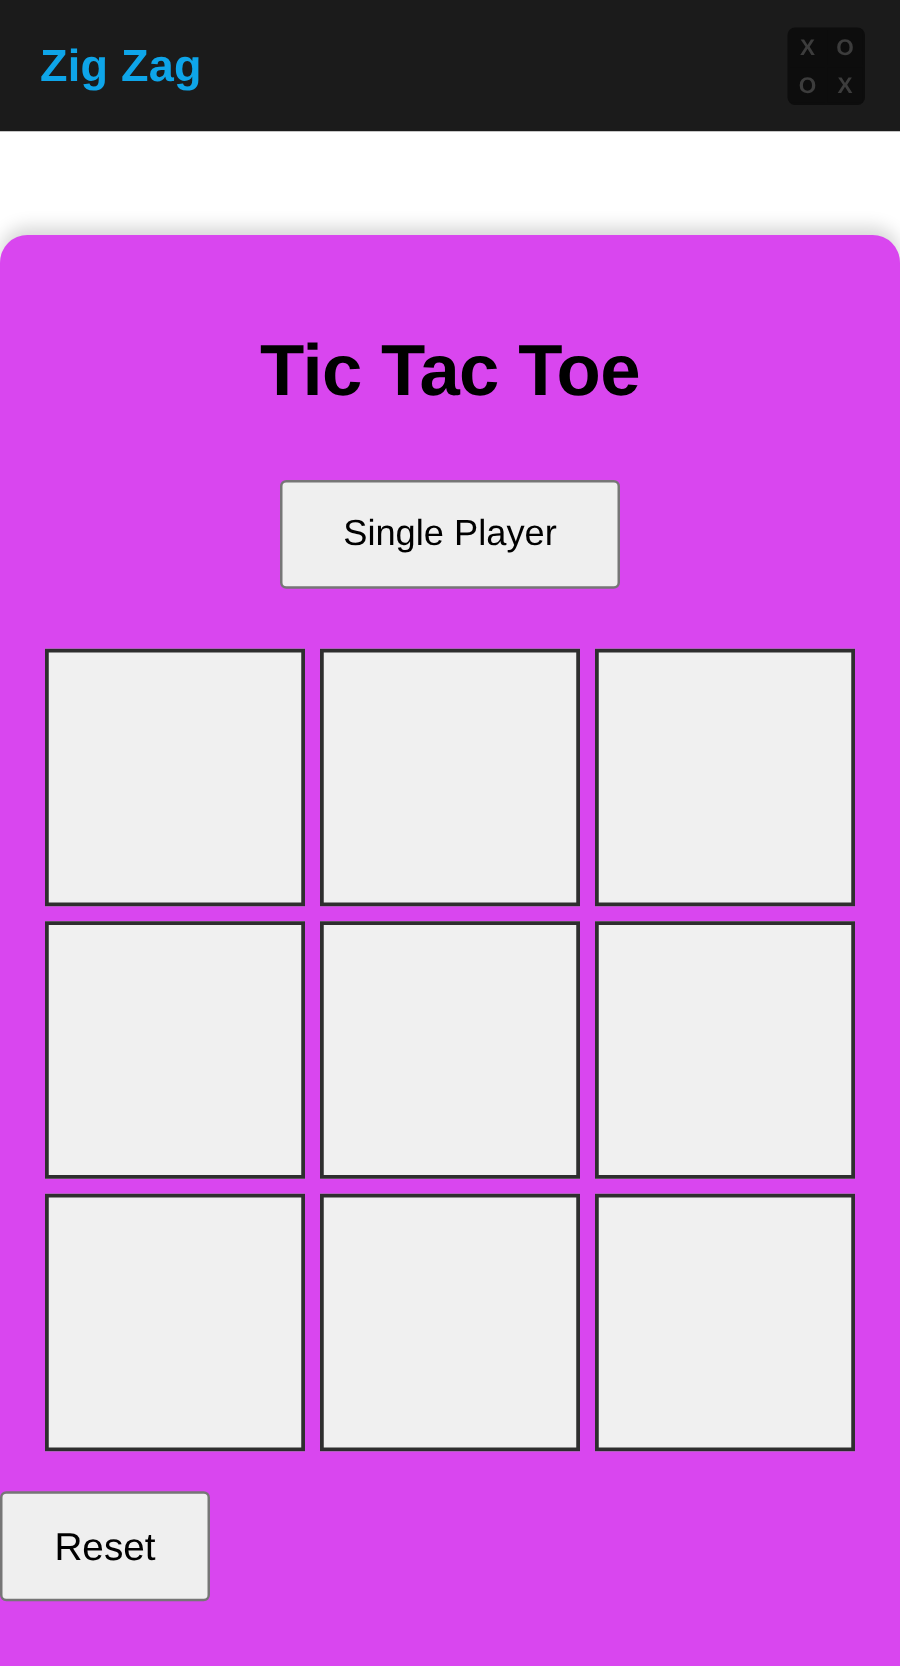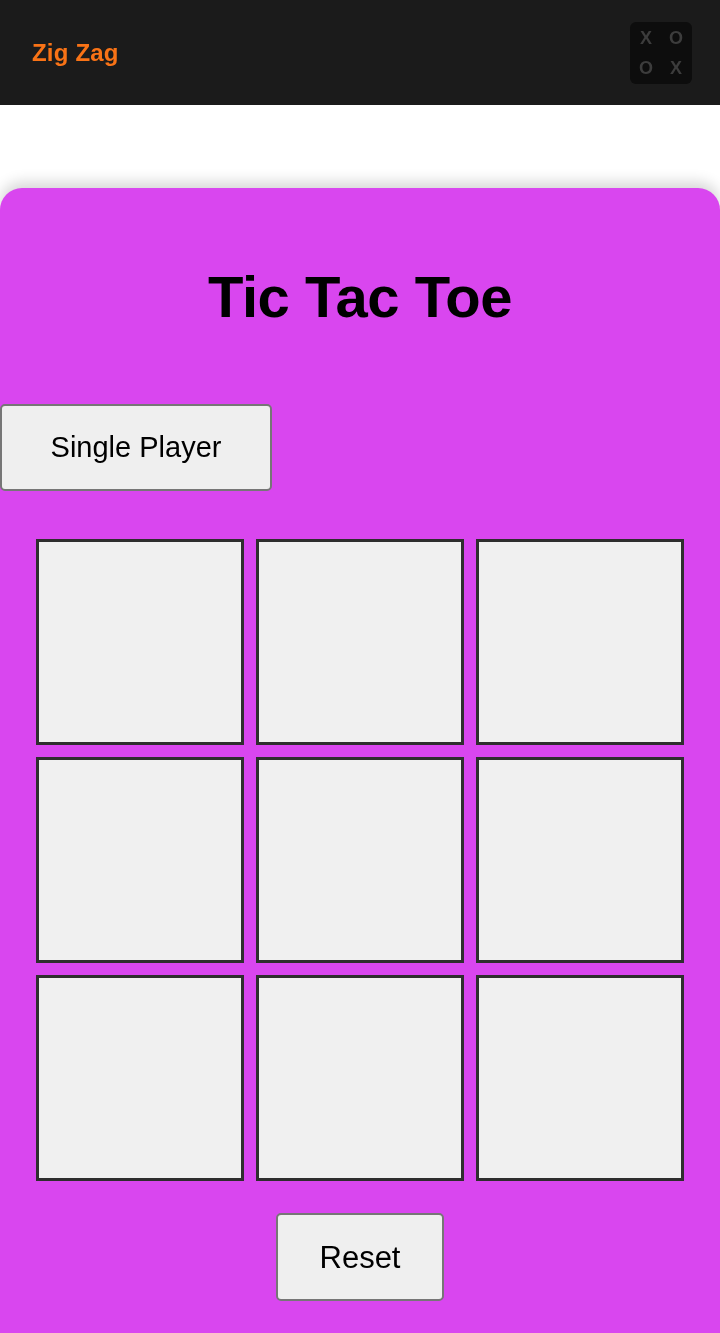--- a/index.html
+++ b/index.html
@@ -26,22 +26,22 @@
     width: 720px;
     height: 105px;
     background: #1b1b1b;
     display: flex;
     align-items: center;
     justify-content: space-between;
     padding: 0 28px 0 32px;
   }
 
   .appbar-title {
-    color: #f97316;
-    font-size: 24px;
+    color: #0ea5e9;
+    font-size: 36px;
     font-weight: bold;
     letter-spacing: 0.2px;
     line-height: 1;
   }
 
   
   .logo-btn {
     width: 62px;
     height: 62px;
     background: #0d0d0d;
@@ -81,23 +81,23 @@
     text-align: center;
     font-size: 58px;
     font-weight: bold;
     color: #000000;
     line-height: 1;
     letter-spacing: -0.5px;
   }
 
   
   .mode-row {
-    margin-top: 78px;
+    margin-top: 58px;
     display: flex;
-    justify-content: flex-start;
+    justify-content: center;
     gap: 20px;
   }
 
   .btn {
     background: #efefef;
     border: 2px solid #767676;
     border-radius: 5px;
     color: #000000;
     font-family: "Liberation Sans", sans-serif;
     font-size: 29px;
@@ -130,21 +130,21 @@
     align-items: center;
     justify-content: center;
     cursor: pointer;
     font-family: "Liberation Sans", sans-serif;
   }
 
   
   .reset-row {
     margin-top: 32px;
     display: flex;
-    justify-content: center;
+    justify-content: flex-start;
   }
 
   .reset-btn {
     width: 168px;
     height: 88px;
     font-size: 31px;
   }
 </style>
 </head>
 <body>

